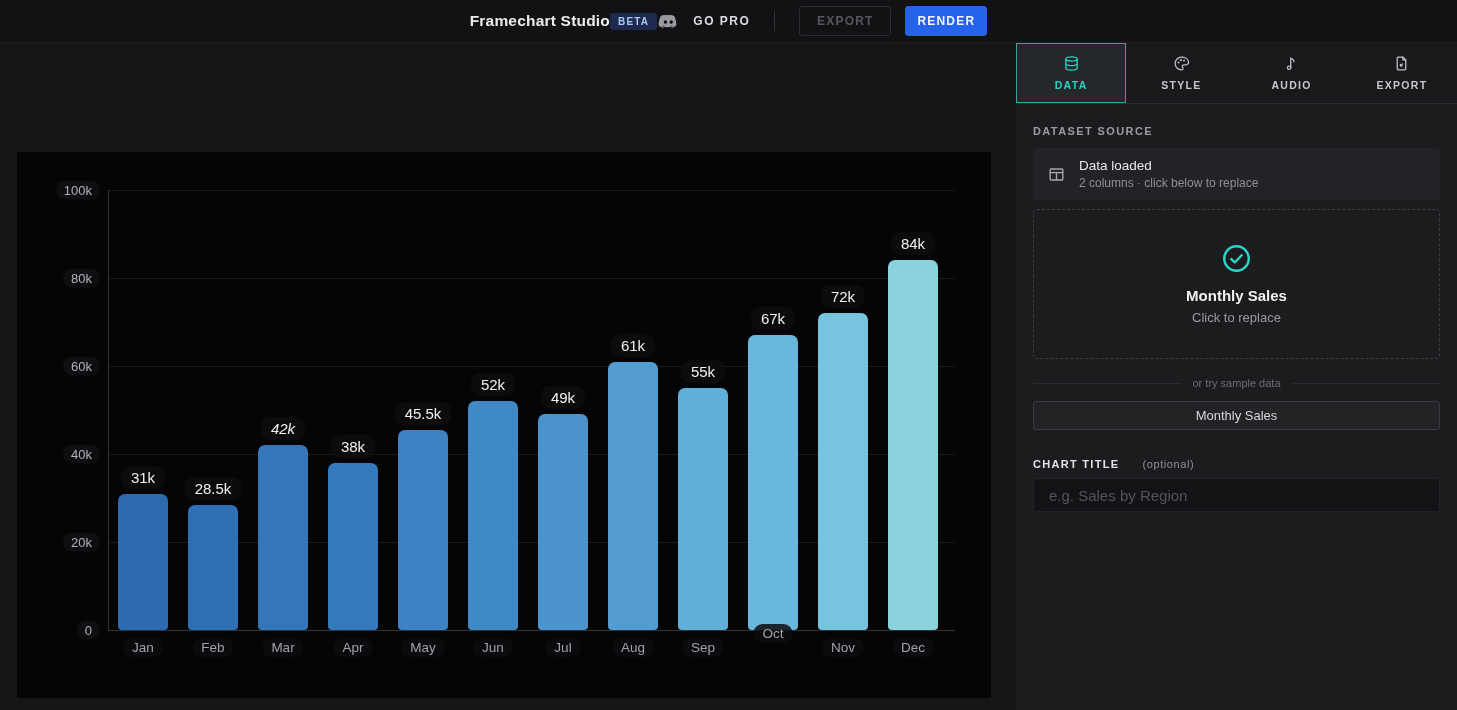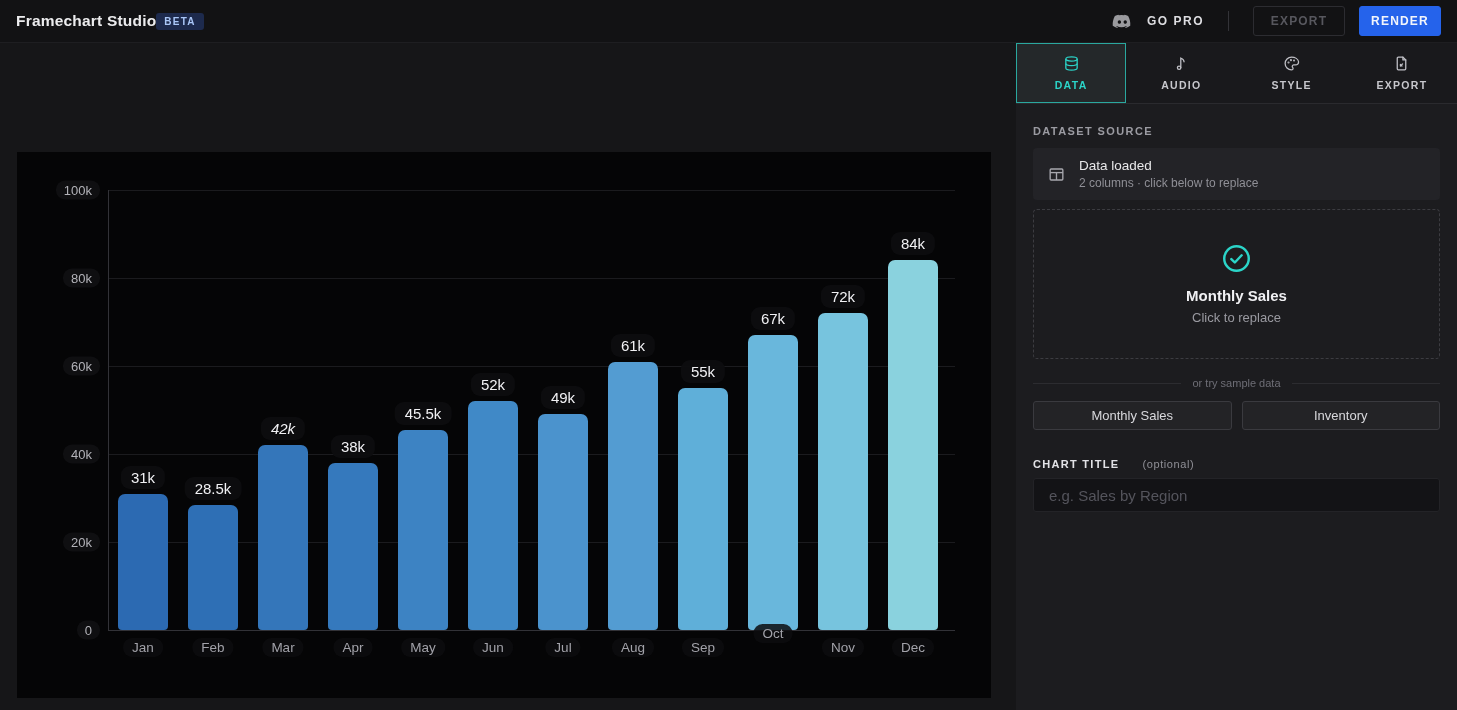--- a/index.html
+++ b/index.html
@@ -1,21 +1,21 @@
 <!DOCTYPE html>
 <html><head>
 <meta charset="utf-8">
 <style>
   * { margin:0; padding:0; box-sizing:border-box; }
   html,body { width:1457px; height:710px; overflow:hidden; background:#161618;
     font-family:"Liberation Sans", sans-serif; -webkit-font-smoothing:antialiased; }
 
   
   .topbar { height:43px; background:#121214; border-bottom:1px solid #1e1e21;
-    display:flex; align-items:center; justify-content:space-between; padding:0 16px; }
+    display:flex; align-items:center; justify-content:center; padding:0 16px; }
   .brand { display:flex; align-items:center; }
   .brand-title { font-size:15.5px; font-weight:bold; color:#ececee; letter-spacing:.2px; }
   .beta-badge { margin-left:0; background:#1d2a4d; color:#a9c6f7; font-size:10px;
     font-weight:bold; letter-spacing:1.2px; padding:3px 8px; border-radius:3px; }
   .topbar-right { display:flex; align-items:center; }
   .discord { width:22px; height:22px; display:flex; align-items:center; }
   .gopro { margin-left:14px; font-size:12px; font-weight:bold; color:#dddde1;
     letter-spacing:1.5px; cursor:pointer; }
   .tb-divider { width:1px; height:20px; background:#333338; margin:0 24px; }
   .btn { font-size:12px; font-weight:bold; letter-spacing:1.2px; border-radius:3px;
@@ -157,33 +157,33 @@
     <div class="tab active">
       <svg viewBox="0 0 24 24" width="17" height="17" fill="none" stroke-width="1.8">
         <ellipse cx="12" cy="5.5" rx="8" ry="3"></ellipse>
         <path d="M4 5.5v6.5c0 1.66 3.58 3 8 3s8-1.34 8-3V5.5"></path>
         <path d="M4 12v6.5c0 1.66 3.58 3 8 3s8-1.34 8-3V12"></path>
       </svg>
       <span class="tab-label">DATA</span>
     </div>
     <div class="tab">
       <svg viewBox="0 0 24 24" width="17" height="17" fill="none" stroke-width="1.8" stroke-linecap="round">
-        <path d="M11 18V4.5c2.6 1.2 4.6 2 4.6 5.2"></path>
-        <circle cx="8.6" cy="18" r="2.4"></circle>
-      </svg>
-      <span class="tab-label">AUDIO</span>
-    </div>
-    <div class="tab">
-      <svg viewBox="0 0 24 24" width="17" height="17" fill="none" stroke-width="1.8" stroke-linecap="round">
         <path d="M12 3a9 9 0 1 0 0 18c1.3 0 2.2-1 2.2-2.1 0-.55-.22-1.05-.58-1.42-.36-.37-.57-.86-.57-1.4a2.1 2.1 0 0 1 2.1-2.1h2.35A4.5 4.5 0 0 0 22 9.5C21.4 5.8 17.1 3 12 3z"></path>
         <circle cx="7.8" cy="10.5" r="0.6" fill="currentColor"></circle>
         <circle cx="11.2" cy="7.3" r="0.6" fill="currentColor"></circle>
         <circle cx="15.6" cy="7.8" r="0.6" fill="currentColor"></circle>
       </svg>
       <span class="tab-label">STYLE</span>
+    </div>
+    <div class="tab">
+      <svg viewBox="0 0 24 24" width="17" height="17" fill="none" stroke-width="1.8" stroke-linecap="round">
+        <path d="M11 18V4.5c2.6 1.2 4.6 2 4.6 5.2"></path>
+        <circle cx="8.6" cy="18" r="2.4"></circle>
+      </svg>
+      <span class="tab-label">AUDIO</span>
     </div>
     <div class="tab">
       <svg viewBox="0 0 24 24" width="17" height="17" fill="none" stroke-width="1.8" stroke-linecap="round" stroke-linejoin="round">
         <path d="M14 3H7.5A1.5 1.5 0 0 0 6 4.5v15A1.5 1.5 0 0 0 7.5 21h9a1.5 1.5 0 0 0 1.5-1.5V7L14 3z"></path>
         <path d="M14 3v4h4"></path>
         <path d="M13.5 12.5 10.5 15.5M10.5 15.5h2.3M10.5 15.5v-2.3"></path>
       </svg>
       <span class="tab-label">EXPORT</span>
     </div>
   </div>
@@ -214,21 +214,20 @@
     </div>
 
     <div class="divider-row">
       <span class="line"></span>
       <span class="divider-text">or try sample data</span>
       <span class="line"></span>
     </div>
 
     <div class="sample-row">
       <div class="sample-btn">Monthly Sales</div>
-      <div class="sample-btn">Inventory</div>
     </div>
 
     <div class="field-label">
       <span class="strong">CHART TITLE</span>
       <span class="muted">(optional)</span>
     </div>
     <input class="title-input" type="text" placeholder="e.g. Sales by Region" style="">
 
   </div>
 </div>

